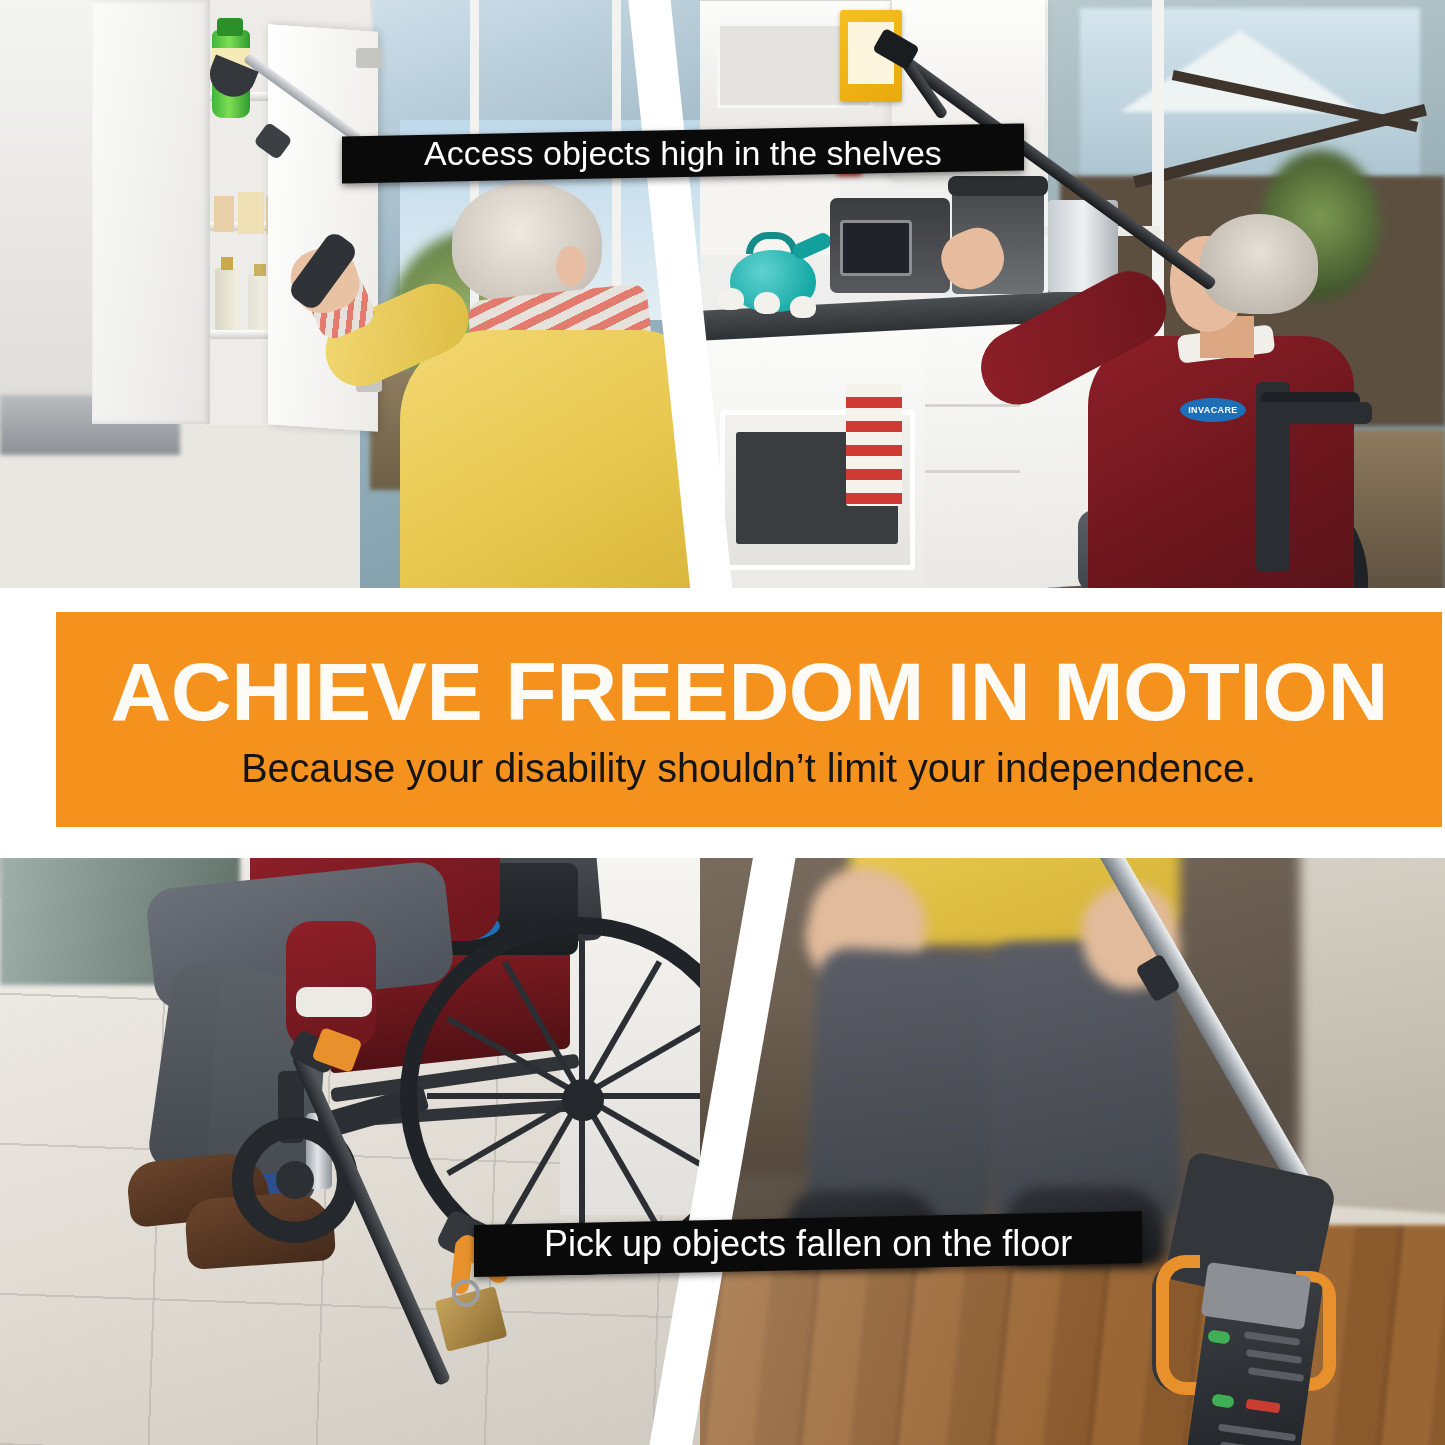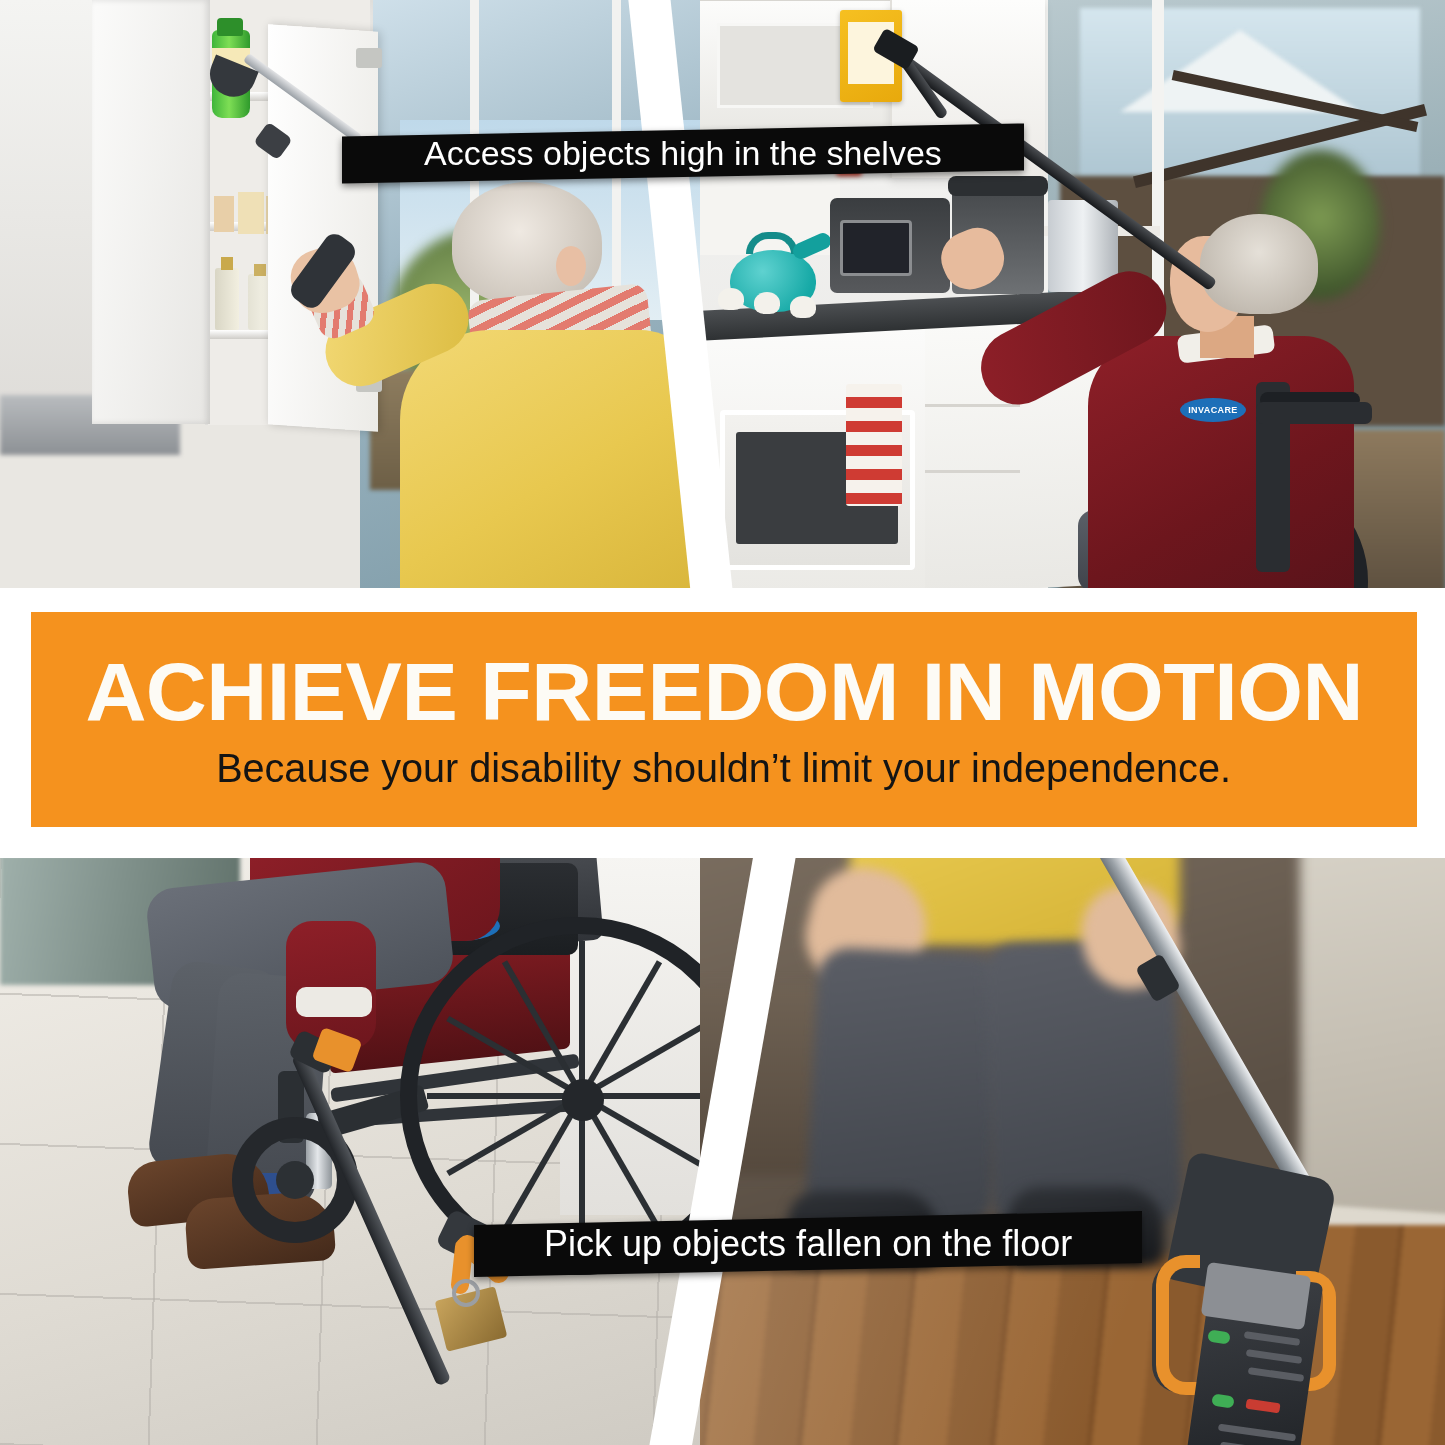--- a/index.html
+++ b/index.html
@@ -569,21 +569,21 @@
     <div class="ph btnRow" style="left:548px;top:516px;width:56px;transform:rotate(8deg)"></div>
     <div class="ph btnRow" style="left:518px;top:574px;width:78px;transform:rotate(8deg)"></div>
     <div class="ph btnRow" style="left:520px;top:592px;width:78px;transform:rotate(8deg)"></div>
   </div>
 
   <div class="divider" id="divTop"></div>
   <div class="divider" id="divBot"></div>
   <div class="divider" id="gapMidTop"></div>
   <div class="divider" id="gapMidBot"></div>
 
-  <div id="banner" style="background: rgb(245, 146, 30);">
+  <div id="banner" style="background: rgb(245, 146, 30); margin-left: 25px;">
     <div id="headline" style="color: rgb(253, 251, 245);">ACHIEVE FREEDOM IN MOTION</div>
     <div id="subhead" style="color: rgb(20, 20, 20);">Because your disability shouldn’t limit your independence.</div>
   </div>
 
   <div class="caption" id="capTop" style="background: rgb(10, 10, 10); color: rgb(255, 255, 255);">
     <span class="txt">Access objects high in the shelves</span>
   </div>
   <div class="caption" id="capBot" style="background: rgb(10, 10, 10); color: rgb(255, 255, 255);">
     <span class="txt">Pick up objects fallen on the floor</span>
   </div>

